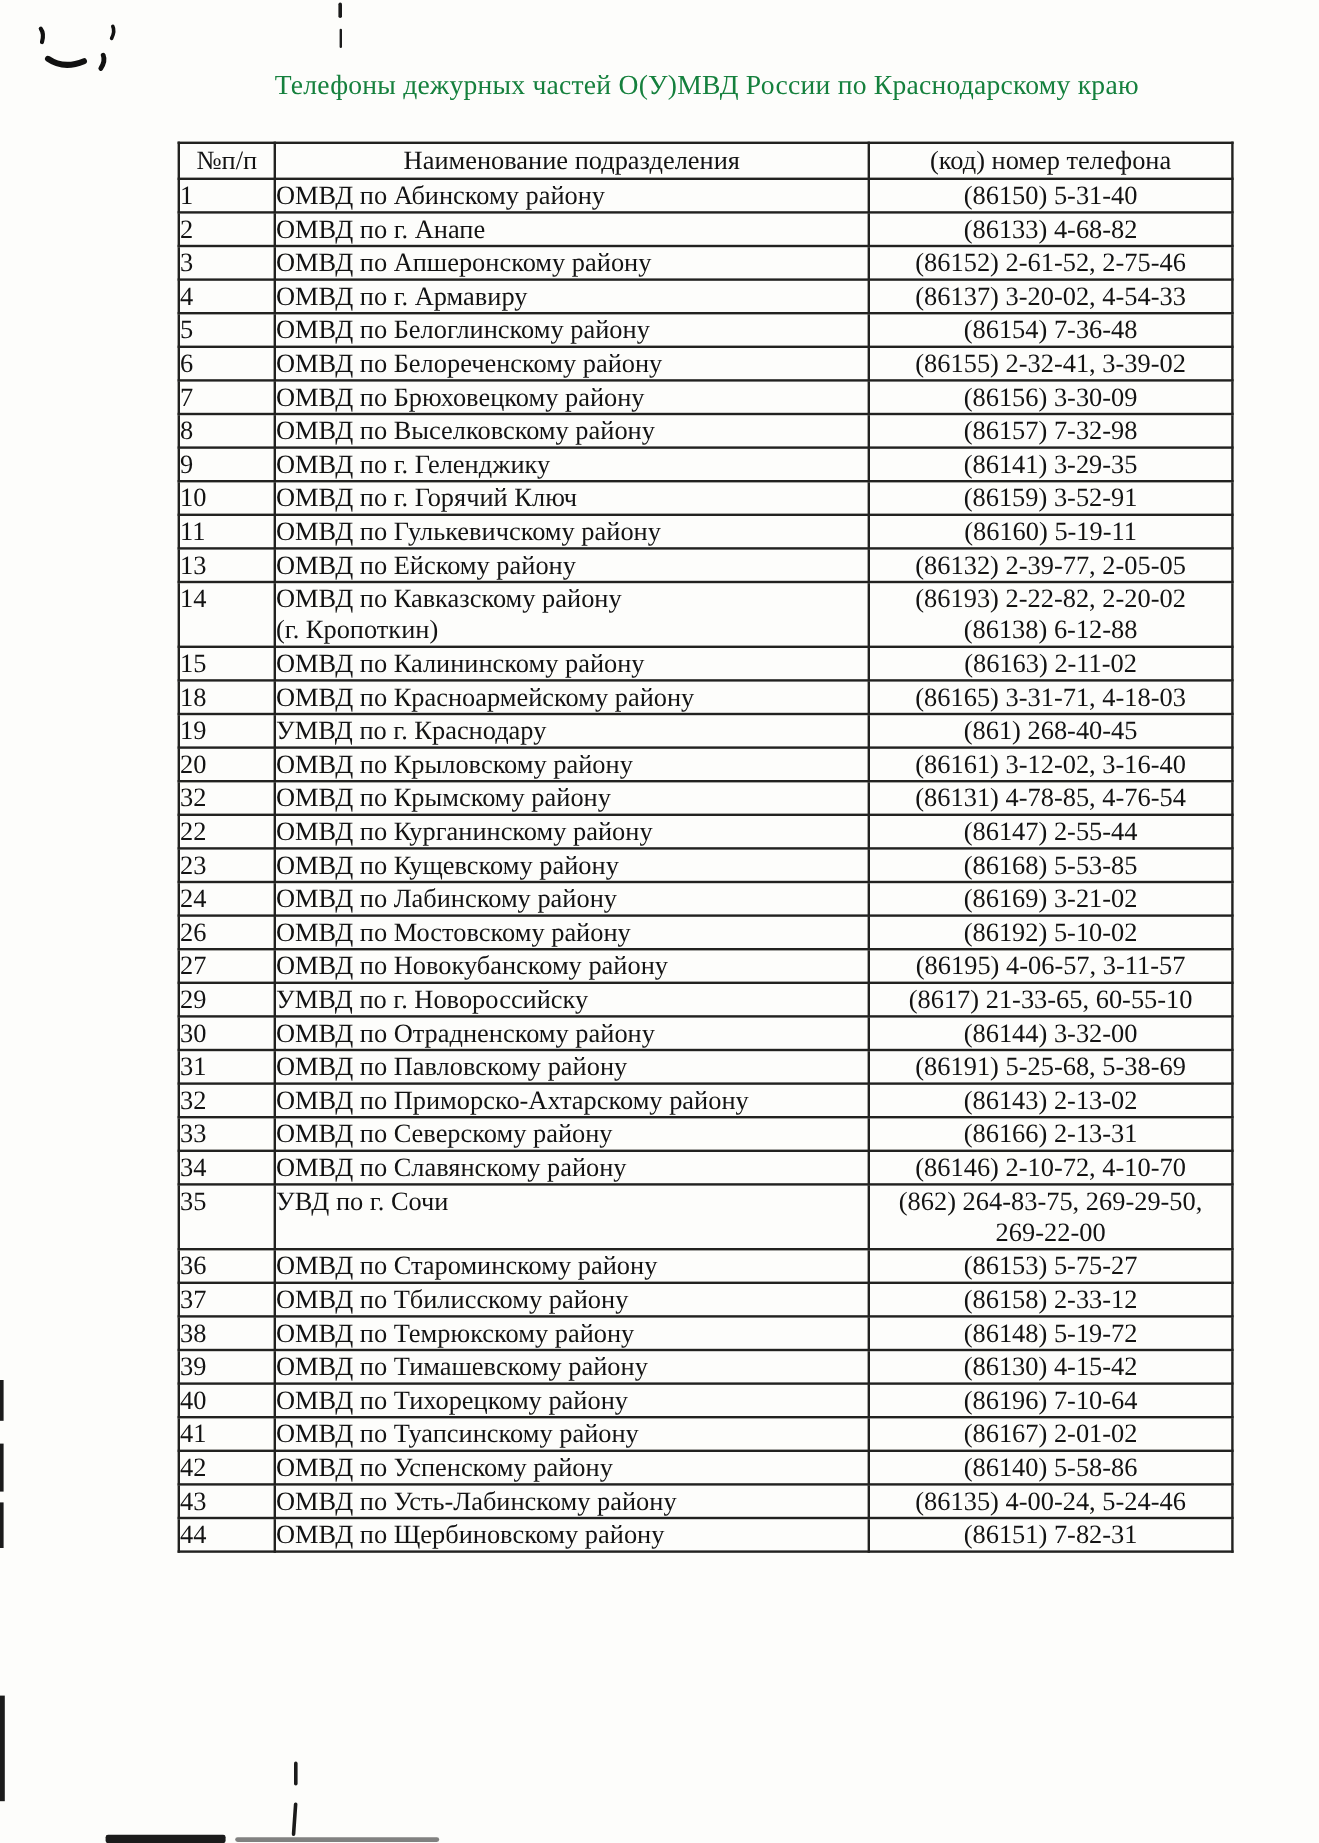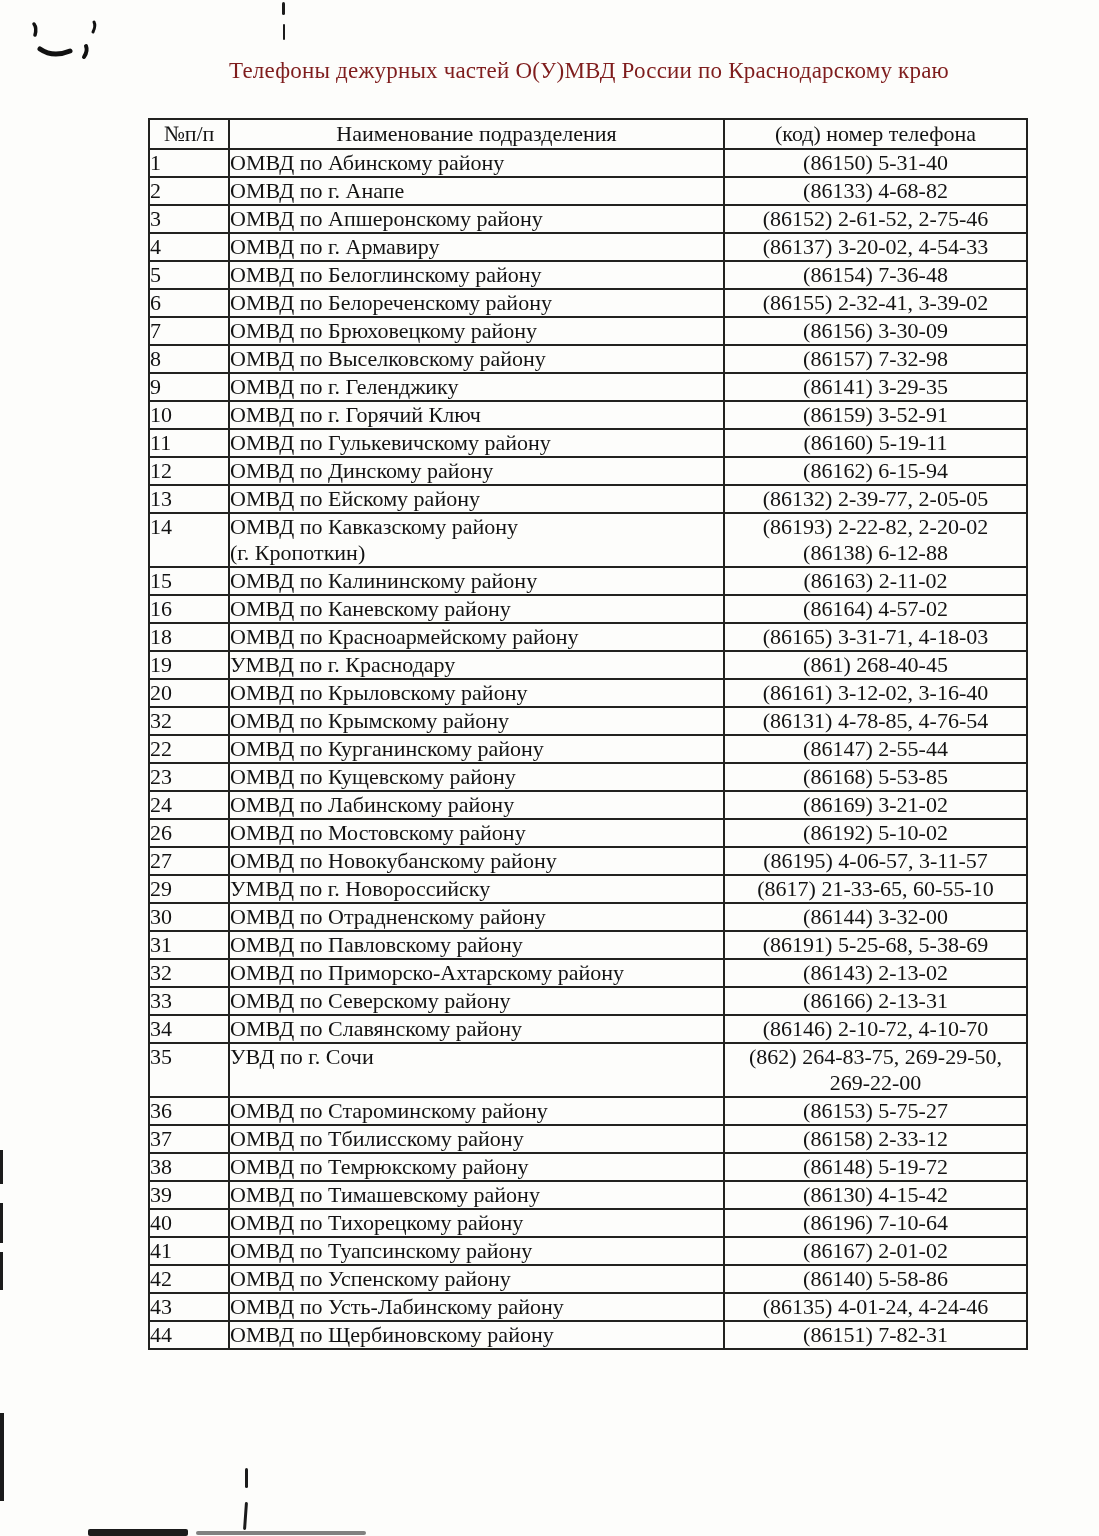--- a/index.html
+++ b/index.html
@@ -15,21 +15,21 @@
     background: #fdfdfb;
     color: #161616;
   }
   .title {
     position: absolute;
     left: 148px; top: 58px; width: 882px;
     margin: 0;
     font-size: 23px; font-weight: normal;
     text-align: center;
     letter-spacing: 0.2px;
-    color: #7f1d1d;
+    color: #15803d;
   }
   table.phone-table {
     position: absolute;
     left: 148px; top: 118px;
     width: 734px;
     border-collapse: collapse;
     table-layout: fixed;
     font-size: 22px;
     color: #131313;
   }
@@ -193,29 +193,20 @@
         <tr>
           <td class="c-num">11</td>
           <td class="c-name">
             <div>ОМВД по Гулькевичскому району</div>
           </td>
           <td class="c-phone">
             <div>(86160) 5-19-11</div>
           </td>
         </tr>
         <tr>
-          <td class="c-num">12</td>
-          <td class="c-name">
-            <div>ОМВД по Динскому району</div>
-          </td>
-          <td class="c-phone">
-            <div>(86162) 6-15-94</div>
-          </td>
-        </tr>
-        <tr>
           <td class="c-num">13</td>
           <td class="c-name">
             <div>ОМВД по Ейскому району</div>
           </td>
           <td class="c-phone">
             <div>(86132) 2-39-77, 2-05-05</div>
           </td>
         </tr>
         <tr>
           <td class="c-num">14</td>
@@ -231,29 +222,20 @@
         <tr>
           <td class="c-num">15</td>
           <td class="c-name">
             <div>ОМВД по Калининскому району</div>
           </td>
           <td class="c-phone">
             <div>(86163) 2-11-02</div>
           </td>
         </tr>
         <tr>
-          <td class="c-num">16</td>
-          <td class="c-name">
-            <div>ОМВД по Каневскому району</div>
-          </td>
-          <td class="c-phone">
-            <div>(86164) 4-57-02</div>
-          </td>
-        </tr>
-        <tr>
           <td class="c-num">18</td>
           <td class="c-name">
             <div>ОМВД по Красноармейскому району</div>
           </td>
           <td class="c-phone">
             <div>(86165) 3-31-71, 4-18-03</div>
           </td>
         </tr>
         <tr>
           <td class="c-num">19</td>
@@ -453,21 +435,21 @@
           <td class="c-phone">
             <div>(86140) 5-58-86</div>
           </td>
         </tr>
         <tr>
           <td class="c-num">43</td>
           <td class="c-name">
             <div>ОМВД по Усть-Лабинскому району</div>
           </td>
           <td class="c-phone">
-            <div>(86135) 4-01-24, 4-24-46</div>
+            <div>(86135) 4-00-24, 5-24-46</div>
           </td>
         </tr>
         <tr>
           <td class="c-num">44</td>
           <td class="c-name">
             <div>ОМВД по Щербиновскому району</div>
           </td>
           <td class="c-phone">
             <div>(86151) 7-82-31</div>
           </td>

